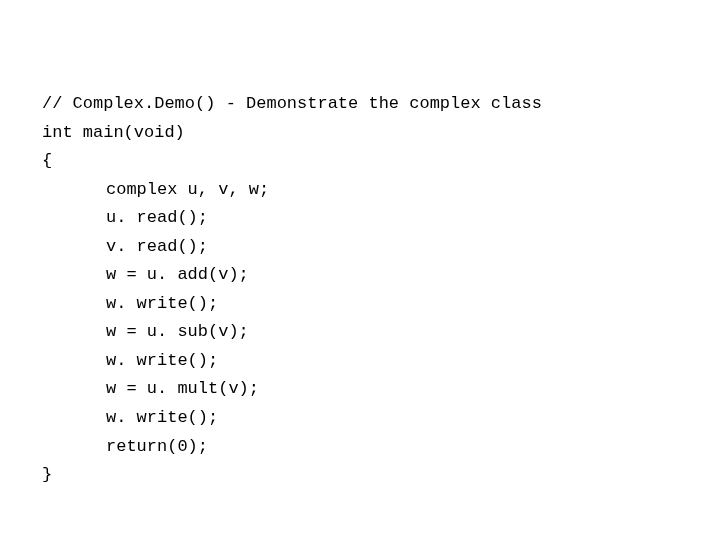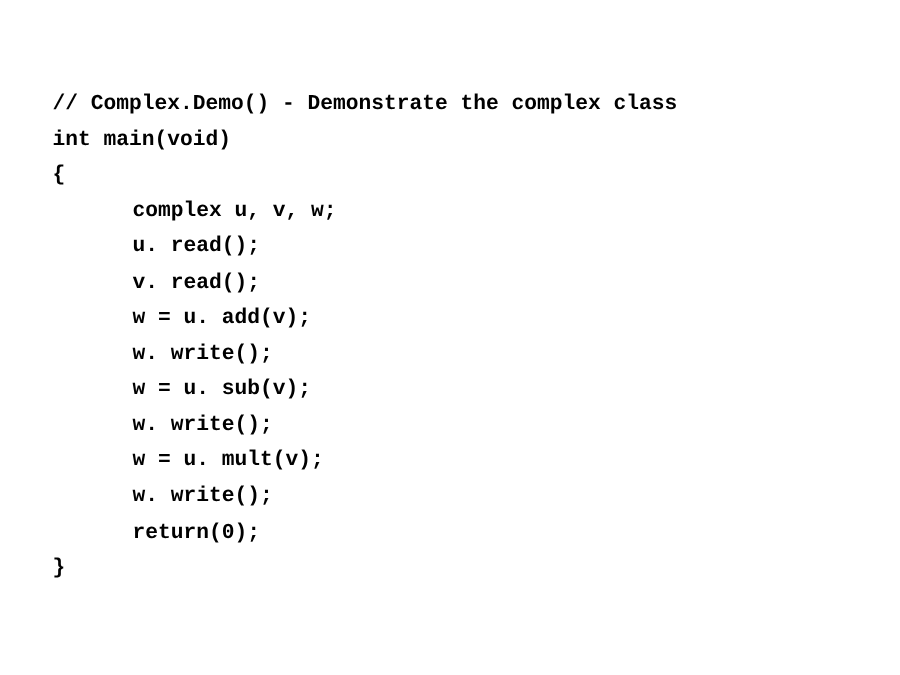--- a/index.html
+++ b/index.html
@@ -6,24 +6,24 @@
     margin: 0;
     padding: 0;
     width: 720px;
     height: 540px;
     background: #ffffff;
     font-family: "Courier New", Courier, monospace;
     font-size: 17px;
     color: #000000;
   }
   .code-block {
-    padding: 70px 0 0 42px;
+    padding: 90px 0 0 42px;
     white-space: pre;
     line-height: 1.68;
-    font-weight: bold;
+    font-weight: normal;
   }
   .indent {
     display: inline-block;
     width: 64px;
   }
 </style>
 </head>
 <body>
 
 <div class="code-block"><span>// Complex.Demo() - Demonstrate the complex class</span>

